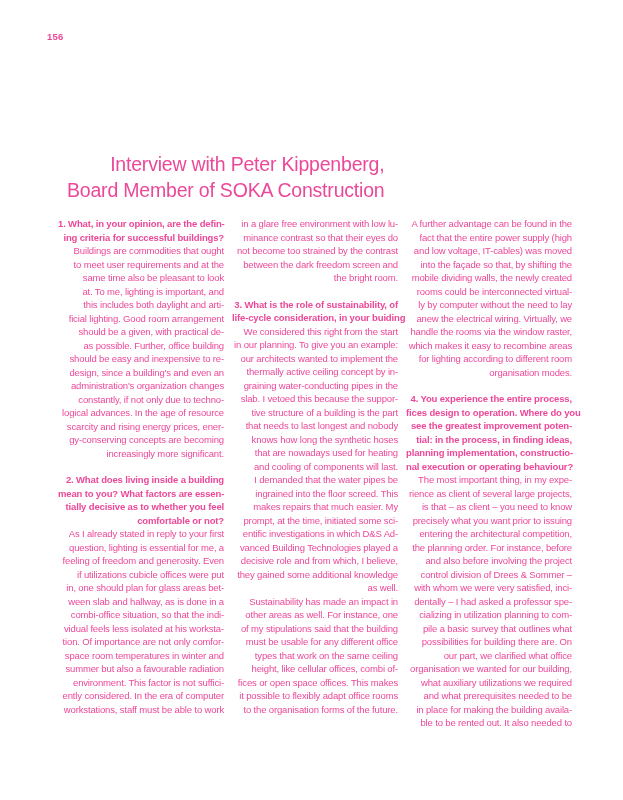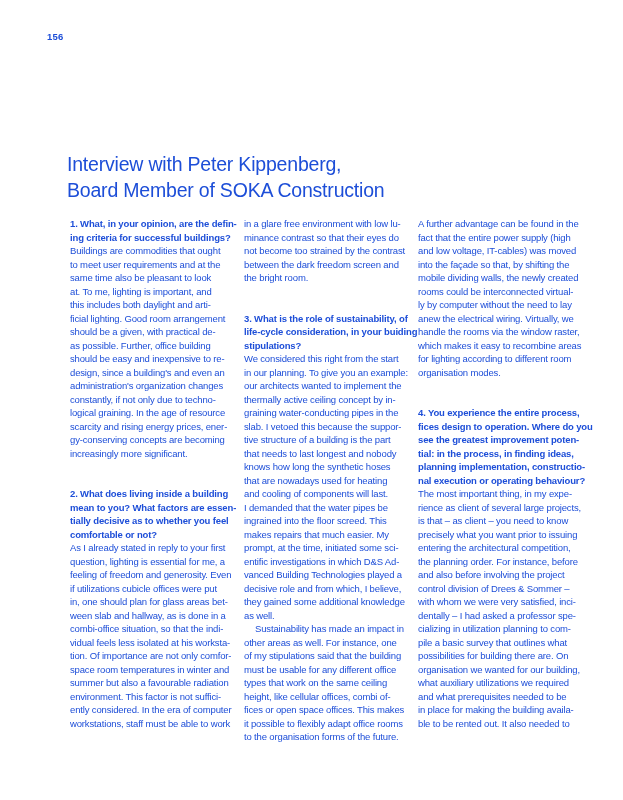--- a/index.html
+++ b/index.html
@@ -6,55 +6,57 @@
     margin: 0;
     padding: 0;
     background: #ffffff;
   }
   .page {
     position: relative;
     width: 623px;
     height: 800px;
     background: #ffffff;
     font-family: "Liberation Sans", "DejaVu Sans", sans-serif;
-    color: #1d4ed8;
+    color: #ec4899;
     overflow: hidden;
   }
   .page-number {
     position: absolute;
     left: 47px;
     top: 31px;
     font-size: 9.5px;
     font-weight: bold;
     letter-spacing: 0.2px;
   }
   .title {
     position: absolute;
     left: 67px;
     top: 151px;
     font-size: 19.5px;
     line-height: 26px;
     font-weight: 400;
     letter-spacing: -0.2px;
+    text-align: right;
   }
   .columns {
     position: absolute;
-    left: 70px;
+    left: 58px;
     top: 217px;
     width: 520px;
     display: flex;
+    text-align: right;
   }
   .column {
     width: 166px;
     margin-right: 8px;
     flex: 0 0 auto;
   }
   .column:last-child { margin-right: 0; }
   .block { margin: 0; }
-  .block.question:not(:first-child) { margin-top: 27px; }
+  .block.question:not(:first-child) { margin-top: 13px; }
   .line {
     font-size: 9.5px;
     line-height: 13.5px;
     letter-spacing: -0.15px;
     white-space: pre;
   }
   .block.question .line { font-weight: bold; }
   .line.indent { padding-left: 11px; }
 </style>
 </head>
@@ -78,21 +80,21 @@
           <div class="line">same time also be pleasant to look</div>
           <div class="line">at. To me, lighting is important, and</div>
           <div class="line">this includes both daylight and arti-</div>
           <div class="line">ficial lighting. Good room arrangement</div>
           <div class="line">should be a given, with practical de-</div>
           <div class="line">as possible. Further, office building</div>
           <div class="line">should be easy and inexpensive to re-</div>
           <div class="line">design, since a building's and even an</div>
           <div class="line">administration's organization changes</div>
           <div class="line">constantly, if not only due to techno-</div>
-          <div class="line">logical graining. In the age of resource</div>
+          <div class="line">logical advances. In the age of resource</div>
           <div class="line">scarcity and rising energy prices, ener-</div>
           <div class="line">gy-conserving concepts are becoming</div>
           <div class="line">increasingly more significant.</div>
         </div>
         <div class="block question">
           <div class="line">2. What does living inside a building</div>
           <div class="line">mean to you? What factors are essen-</div>
           <div class="line">tially decisive as to whether you feel</div>
           <div class="line">comfortable or not?</div>
         </div>
@@ -117,21 +119,20 @@
         <div class="block paragraph">
           <div class="line">in a glare free environment with low lu-</div>
           <div class="line">minance contrast so that their eyes do</div>
           <div class="line">not become too strained by the contrast</div>
           <div class="line">between the dark freedom screen and</div>
           <div class="line">the bright room.</div>
         </div>
         <div class="block question">
           <div class="line">3. What is the role of sustainability, of</div>
           <div class="line">life-cycle consideration, in your buiding</div>
-          <div class="line">stipulations?</div>
         </div>
         <div class="block paragraph">
           <div class="line">We considered this right from the start</div>
           <div class="line">in our planning. To give you an example:</div>
           <div class="line">our architects wanted to implement the</div>
           <div class="line">thermally active ceiling concept by in-</div>
           <div class="line">graining water-conducting pipes in the</div>
           <div class="line">slab. I vetoed this because the suppor-</div>
           <div class="line">tive structure of a building is the part</div>
           <div class="line">that needs to last longest and nobody</div>
@@ -190,20 +191,21 @@
           <div class="line">precisely what you want prior to issuing</div>
           <div class="line">entering the architectural competition,</div>
           <div class="line">the planning order. For instance, before</div>
           <div class="line">and also before involving the project</div>
           <div class="line">control division of Drees &amp; Sommer –</div>
           <div class="line">with whom we were very satisfied, inci-</div>
           <div class="line">dentally – I had asked a professor spe-</div>
           <div class="line">cializing in utilization planning to com-</div>
           <div class="line">pile a basic survey that outlines what</div>
           <div class="line">possibilities for building there are. On</div>
+          <div class="line">our part, we clarified what office</div>
           <div class="line">organisation we wanted for our building,</div>
           <div class="line">what auxiliary utilizations we required</div>
           <div class="line">and what prerequisites needed to be</div>
           <div class="line">in place for making the building availa-</div>
           <div class="line">ble to be rented out. It also needed to</div>
         </div>
       </div>
     </div>
 </div>
 

